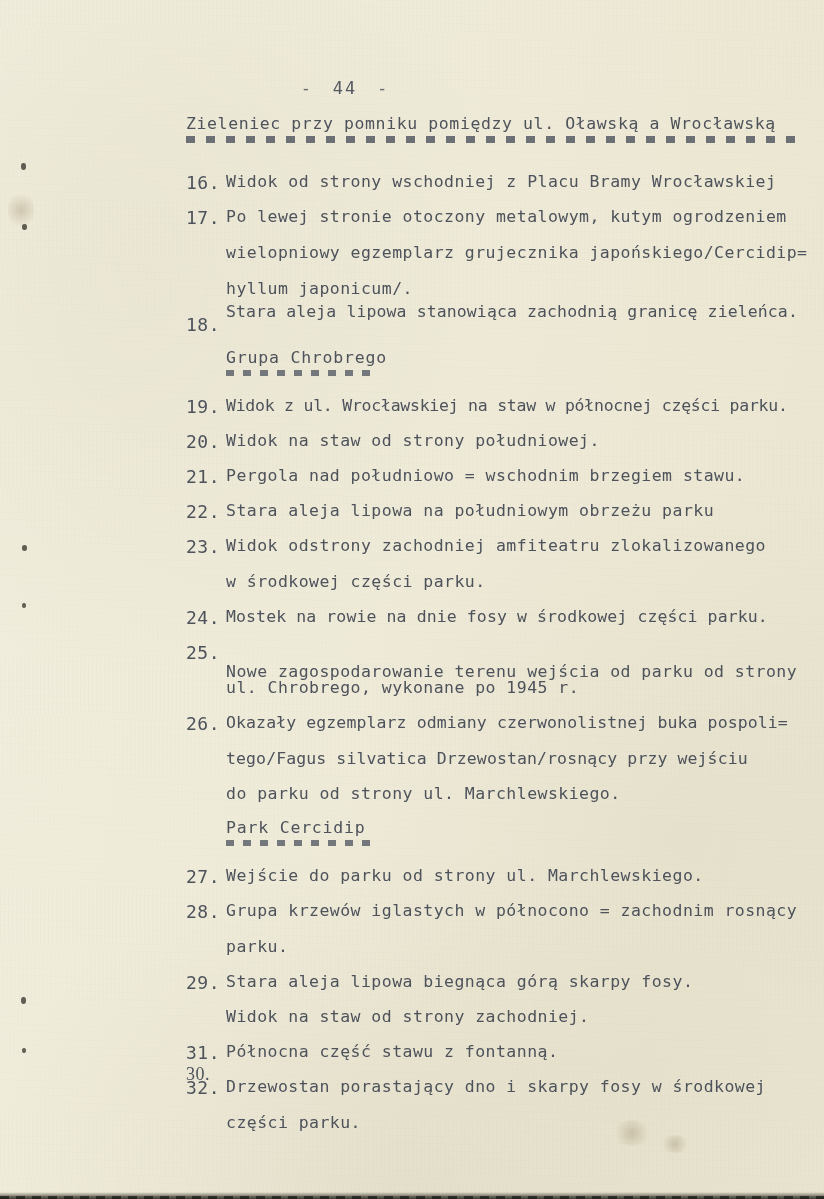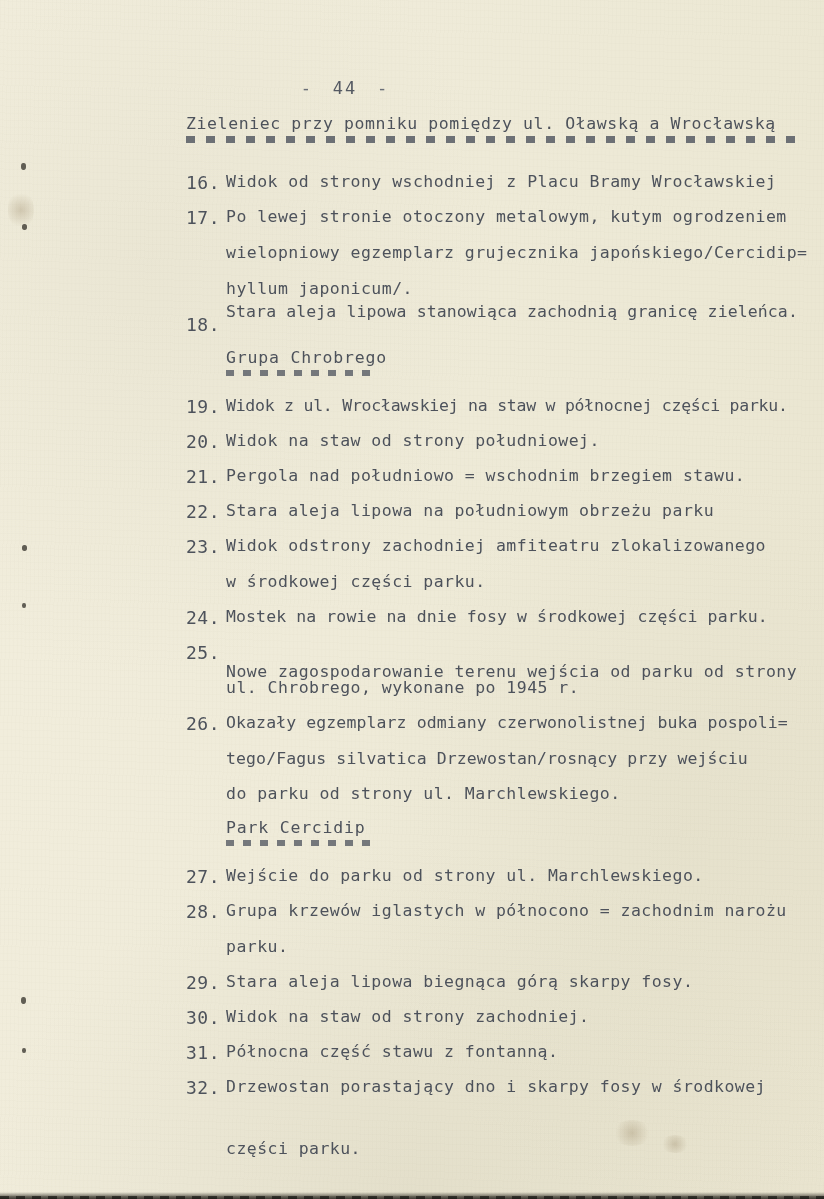--- a/index.html
+++ b/index.html
@@ -219,33 +219,33 @@
     <div class="line tight" style="top:749px;">tego/Fagus silvatica Drzewostan/rosnący przy wejściu</div>
     <div class="line" style="top:784px;">do parku od strony ul. Marchlewskiego.</div>
 
     <div class="section-head" style="top:818px;">Park Cercidip</div>
     <div class="section-rule" style="top:840px; width:148px;"></div>
 
     <div class="entry-num" style="top:866px;">27.</div>
     <div class="line" style="top:866px;">Wejście do parku od strony ul. Marchlewskiego.</div>
 
     <div class="entry-num" style="top:901px;">28.</div>
-    <div class="line" style="top:901px;">Grupa krzewów iglastych w północono = zachodnim narożu</div>
+    <div class="line" style="top:901px;">Grupa krzewów iglastych w północono = zachodnim rosnący</div>
     <div class="line" style="top:937px;">parku.</div>
 
     <div class="entry-num" style="top:972px;">29.</div>
     <div class="line" style="top:972px;">Stara aleja lipowa biegnąca górą skarpy fosy.</div>
 
-    <div class="entry-num" style="top:1007px;">30.</div>
+    <div class="entry-num" style="top:1064px;font-family:Liberation Serif, serif;">30.</div>
     <div class="line" style="top:1007px;">Widok na staw od strony zachodniej.</div>
 
     <div class="entry-num" style="top:1042px;">31.</div>
     <div class="line" style="top:1042px;">Północna część stawu z fontanną.</div>
 
     <div class="entry-num" style="top:1077px;">32.</div>
     <div class="line" style="top:1077px;">Drzewostan porastający dno i skarpy fosy w środkowej</div>
-    <div class="line" style="top:1139px;">części parku.</div>
+    <div class="line" style="top:1113px;">części parku.</div>
 
   </div>
 
   <div id="bottom-edge"></div>
   <div id="bottom-edge2"></div>
 </div>
 
 </body></html>

